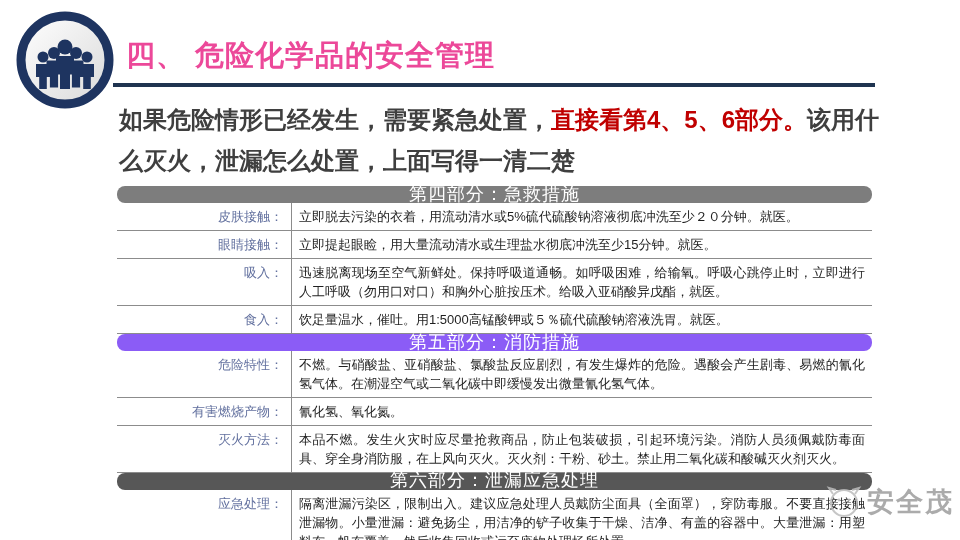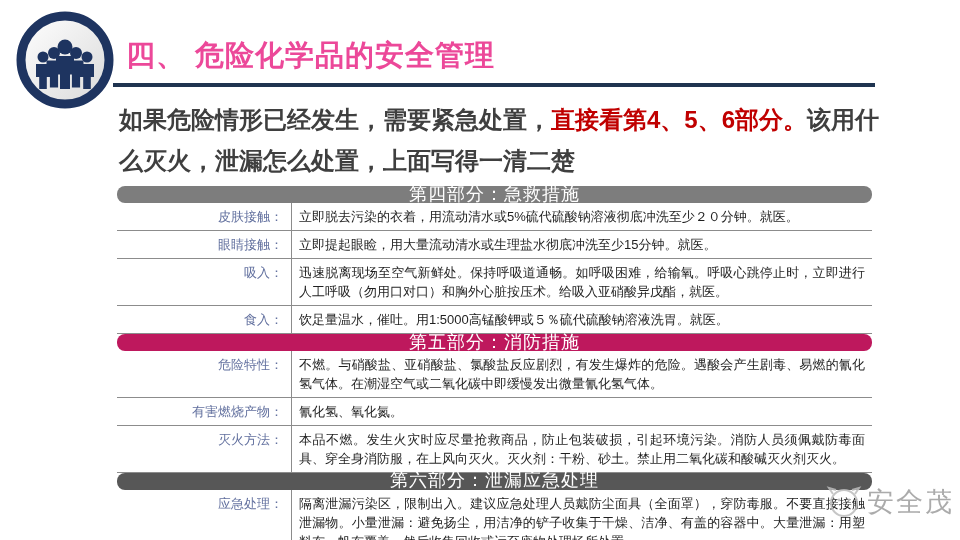--- a/index.html
+++ b/index.html
@@ -30,39 +30,39 @@
   
   .msds-table{
     position:absolute;left:117px;top:186px;width:755px;
     font-size:13px;color:#222;
   }
   .thead{
     color:#ffffff;text-align:center;font-size:18px;
     padding:1px 12px;line-height:15px;letter-spacing:1px;border-radius:8px;
   }
   .thead.s4{background:#7d7d7d;}
-  .thead.s5{background:#be185d;}
+  .thead.s5{background:#8b5cf6;}
   .thead.s6{background:#575757;font-family:Liberation Mono, monospace;}
   .trow{display:flex;border-bottom:1px solid #8c8c8c;background:#fff;}
   .tlabel{
     width:174px;box-sizing:border-box;flex:0 0 174px;
     text-align:right;padding:4px 8px 4px 2px;color:#63719f;
     line-height:19px;
   }
   .tcontent{
     flex:1;border-left:1px solid #8c8c8c;
     padding:4px 7px;line-height:19px;text-align:justify;color:#1f1f1f;
   }
   
   .watermark{
     position:absolute;right:6px;bottom:20px;display:flex;align-items:center;
     color:#a6a6a6;opacity:.85;pointer-events:none;
   }
   .watermark .wm-text{
-    font-size:27px;letter-spacing:2px;color:#9d9d9d;font-weight:400;
+    font-size:27px;letter-spacing:2px;color:#9d9d9d;font-weight:700;
   }
   .watermark svg{margin-right:2px;}
 </style>
 </head>
 <body>
 
 <div class="slide">
 
   <div class="logo">
     <svg width="98" height="98" viewBox="0 0 98 98">

